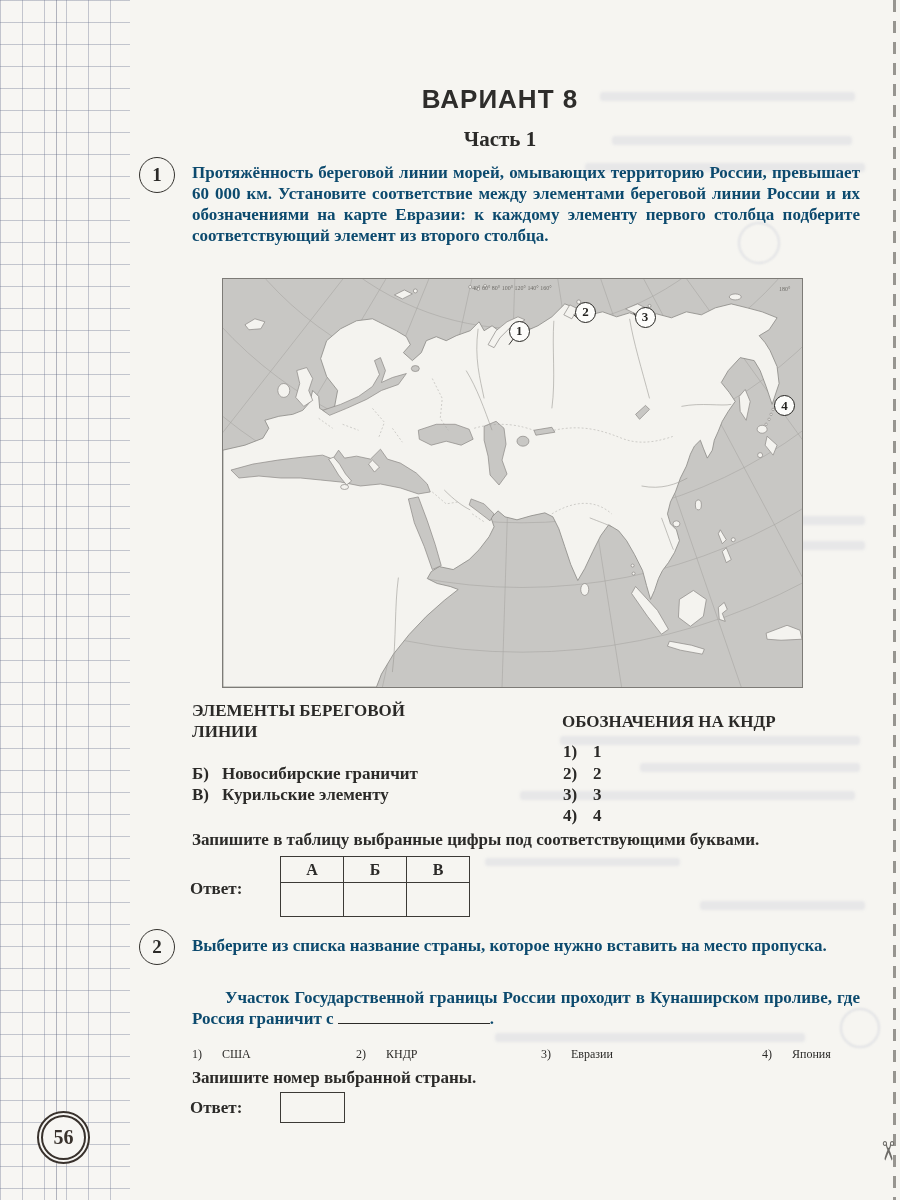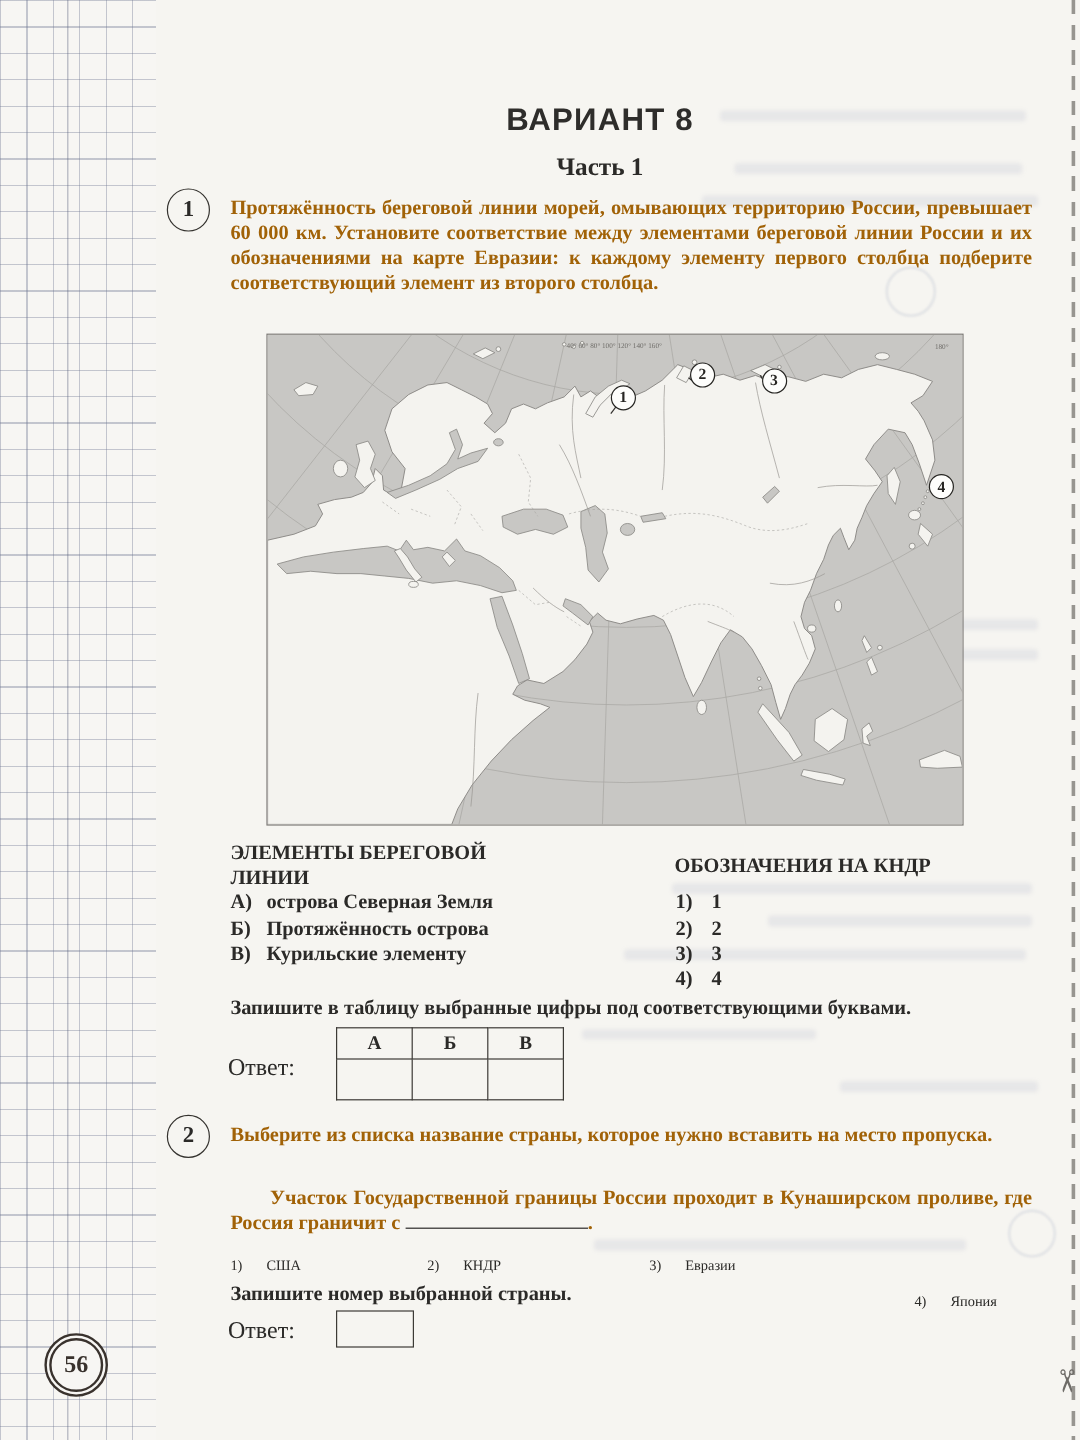--- a/index.html
+++ b/index.html
@@ -18,35 +18,35 @@
     transform:rotate(90deg);font-family:"DejaVu Sans",sans-serif;}
   
   .variant-title{position:absolute;left:130px;top:84px;width:740px;text-align:center;
     font-family:"Liberation Sans","DejaVu Sans",sans-serif;font-weight:700;font-size:26px;letter-spacing:1px;color:#2e2d2b;}
   .part-title{position:absolute;left:130px;top:127px;width:740px;text-align:center;
     font-weight:700;font-size:21px;}
   
   .qcircle{position:absolute;width:34px;height:34px;border:1.8px solid #35332f;border-radius:50%;
     display:flex;align-items:center;justify-content:center;font-weight:700;font-size:19px;background:transparent;}
   
-  .body-text{font-size:17px;line-height:21px;font-weight:700;color:#a16207;}
+  .body-text{font-size:17px;line-height:21px;font-weight:700;color:#0c4a6e;}
   .q1-text{position:absolute;left:192px;top:162px;width:668px;text-align:justify;}
   
   .map-wrap{position:absolute;left:222px;top:278px;width:581px;height:410px;border:1px solid #7d7b77;box-sizing:border-box;}
   .map-wrap svg{display:block;width:100%;height:100%;}
   .map-marker{position:absolute;width:19px;height:19px;margin:-10px 0 0 -10px;border:1.6px solid #262522;
     border-radius:50%;background:#fdfdfb;display:flex;align-items:center;justify-content:center;
     font-weight:700;font-size:13px;color:#262522;box-sizing:content-box;}
   
   .col-header{position:absolute;font-weight:700;font-size:17px;line-height:21px;}
   .match-item{position:absolute;font-weight:700;font-size:17px;white-space:nowrap;}
   .match-item .letter{display:inline-block;min-width:30px;}
   
   .instr{position:absolute;left:192px;width:670px;font-size:17px;font-weight:700;font-family:Liberation Serif, serif;}
-  .answer-label{position:absolute;left:190px;font-size:20px;font-weight:400;}
+  .answer-label{position:absolute;left:190px;font-size:17px;font-weight:700;}
   .answer-table{position:absolute;left:280px;top:856px;border-collapse:collapse;}
   .answer-table td{border:1.6px solid #3c3a36;width:62px;text-align:center;font-weight:700;font-size:16px;
     padding:0;background:transparent;}
   .answer-table .hrow td{height:25px;}
   .answer-table .arow td{height:33px;}
   .answer-box{position:absolute;left:280px;top:1092px;width:63px;height:29px;border:1.6px solid #3c3a36;background:transparent;}
   .blank-line{display:inline-block;width:152px;border-bottom:1.5px solid #2b2a28;height:14px;}
   .option{position:absolute;font-size:12px;font-weight:400;white-space:nowrap;}
   
   .page-circle{position:absolute;left:37px;top:1111px;width:49px;height:49px;border:2.6px solid #39322d;border-radius:50%;
@@ -218,22 +218,21 @@
         <span>3</span>
       </div>
     <div class="map-marker" style="left:96.9%;top:31.0%;">
         <span>4</span>
       </div>
   </div>
 
   <div class="col-header" style="left:192px;top:700px;width:270px;">ЭЛЕМЕНТЫ БЕРЕГОВОЙ ЛИНИИ</div>
   <div class="col-header" style="left:562px;top:711px;width:300px;">ОБОЗНАЧЕНИЯ НА КНДР</div>
 
-  <div class="match-item" style="left:192px;top:742px;"><span class="letter">А)</span><span>острова Северная Земля</span></div>
-  <div class="match-item" style="left:192px;top:764px;"><span class="letter">Б)</span><span>Протяжённость острова</span></div>
+  <div class="match-item" style="left:192px;top:764px;"><span class="letter">Б)</span><span>Новосибирские граничит</span></div>
   <div class="match-item" style="left:192px;top:785px;"><span class="letter">В)</span><span>Курильские элементу</span></div>
 
   <div class="match-item" style="left:563px;top:742px;"><span class="letter">1)</span><span>1</span></div>
   <div class="match-item" style="left:563px;top:764px;"><span class="letter">2)</span><span>2</span></div>
   <div class="match-item" style="left:563px;top:785px;"><span class="letter">3)</span><span>3</span></div>
   <div class="match-item" style="left:563px;top:806px;"><span class="letter">4)</span><span>4</span></div>
 
   <div class="instr" style="top:830px;">Запишите в таблицу выбранные цифры под соответствующими буквами.</div>
 
   <div class="answer-label" style="top:879px;">Ответ:</div>
@@ -258,21 +257,21 @@
   <div class="body-text" style="position:absolute;left:192px;top:987px;width:668px;text-align:justify;text-indent:33px;">
     <span>Участок Государственной границы России проходит в Кунаширском проливе, где Россия граничит с</span>
     <span class="blank-line"></span><span>.</span>
   </div>
 
   <div class="body-text" style="position:absolute;left:192px;top:935px;width:668px;text-align:justify;">Выберите из списка название страны, которое нужно вставить на место пропуска.</div>
 
   <div class="option" style="left:192px;top:1047px;"><span style="display:inline-block;min-width:30px;">1)</span><span>США</span></div>
   <div class="option" style="left:356px;top:1047px;"><span style="display:inline-block;min-width:30px;">2)</span><span>КНДР</span></div>
   <div class="option" style="left:541px;top:1047px;"><span style="display:inline-block;min-width:30px;">3)</span><span>Евразии</span></div>
-  <div class="option" style="left:762px;top:1077px;"><span style="display:inline-block;min-width:30px;">4)</span><span>Япония</span></div>
+  <div class="option" style="left:762px;top:1047px;"><span style="display:inline-block;min-width:30px;">4)</span><span>Япония</span></div>
 
   <div class="instr" style="top:1068px;">Запишите номер выбранной страны.</div>
 
   <div class="answer-label" style="top:1098px;">Ответ:</div>
   <div class="answer-box"></div>
 
   <div class="page-circle">
     <span class="page-num">56</span>
   </div>
 

